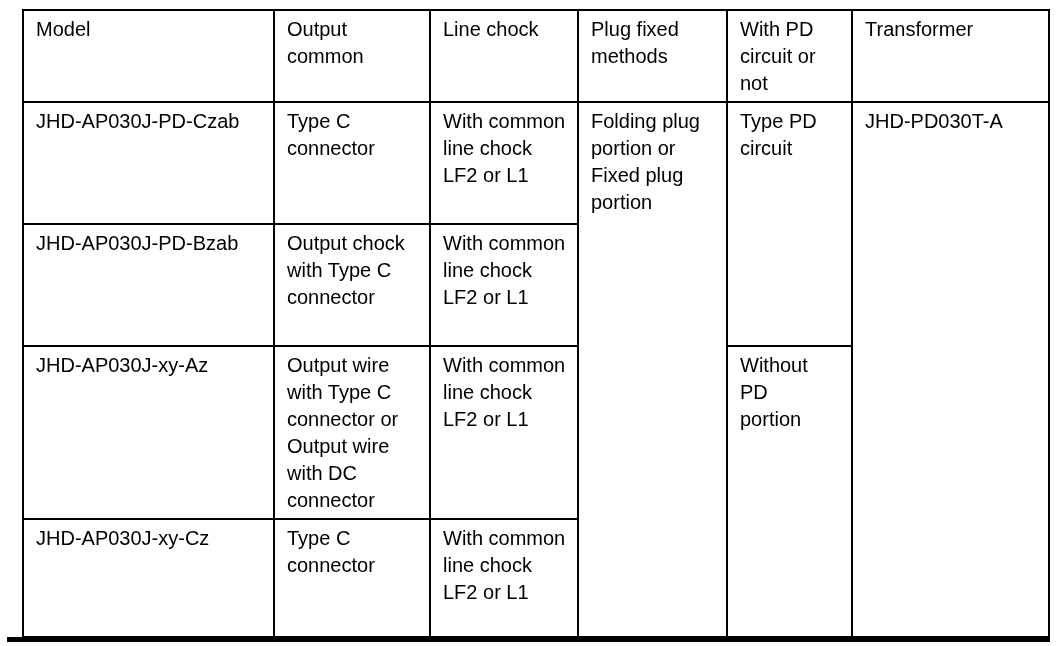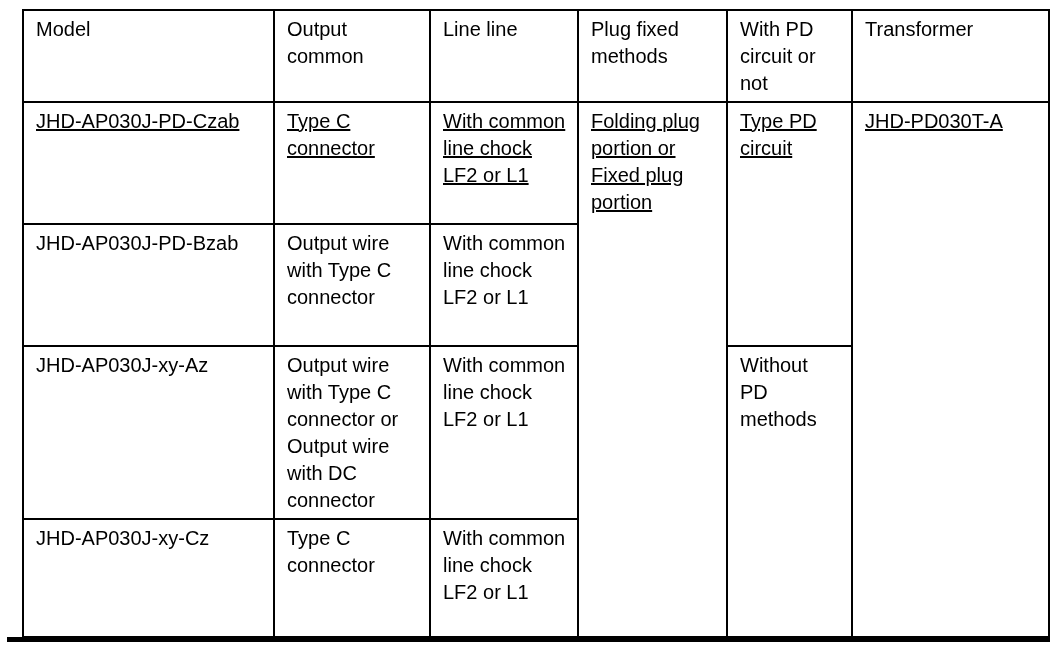--- a/index.html
+++ b/index.html
@@ -37,21 +37,21 @@
     word-wrap: normal;
   }
   
   .spec-table .col-pd-cell {
     padding-right: 20px;
   }
   .spec-table .col-plug-cell {
     padding-right: 0;
   }
   tr.row-header { height: 89px; }
-  tr.row-1 { height: 122px; text-decoration: underline; }
+  tr.row-1 { height: 122px; }
   tr.row-2 { height: 122px; }
   tr.row-3 { height: 173px; }
   tr.row-4 { height: 118px; }
   .bottom-rule {
     position: absolute;
     left: 7px;
     top: 637px;
     width: 1043px;
     height: 5px;
     background: #000000;
@@ -69,46 +69,46 @@
       <col style="width:148px">
       <col style="width:149px">
       <col style="width:125px">
       <col style="width:197px">
     </colgroup>
 
     <tbody>
         <tr class="row-header">
       <th>Model</th>
       <th>Output common</th>
-      <th>Line line</th>
+      <th>Line chock</th>
       <th class="col-plug-cell">Plug fixed methods</th>
       <th class="col-pd-cell">With PD circuit or not</th>
       <th>Transformer</th>
     </tr>
 
     <tr class="row-1">
       <td>JHD-AP030J-PD-Czab</td>
       <td>Type C connector</td>
       <td>With common line chock LF2 or L1</td>
       <td rowspan="4" class="col-plug-cell">Folding plug portion or Fixed plug portion</td>
       <td rowspan="2" class="col-pd-cell">Type PD circuit</td>
       <td rowspan="4">JHD-PD030T-A</td>
     </tr>
 
     <tr class="row-2">
       <td>JHD-AP030J-PD-Bzab</td>
-      <td>Output wire with Type C connector</td>
+      <td>Output chock with Type C connector</td>
       <td>With common line chock LF2 or L1</td>
     </tr>
 
     <tr class="row-3">
       <td>JHD-AP030J-xy-Az</td>
       <td>Output wire with Type C connector or Output wire with DC connector</td>
       <td>With common line chock LF2 or L1</td>
-      <td rowspan="2" class="col-pd-cell">Without PD methods</td>
+      <td rowspan="2" class="col-pd-cell">Without PD portion</td>
     </tr>
 
     <tr class="row-4">
       <td>JHD-AP030J-xy-Cz</td>
       <td>Type C connector</td>
       <td>With common line chock LF2 or L1</td>
     </tr>
   </tbody>
     </table>
 

